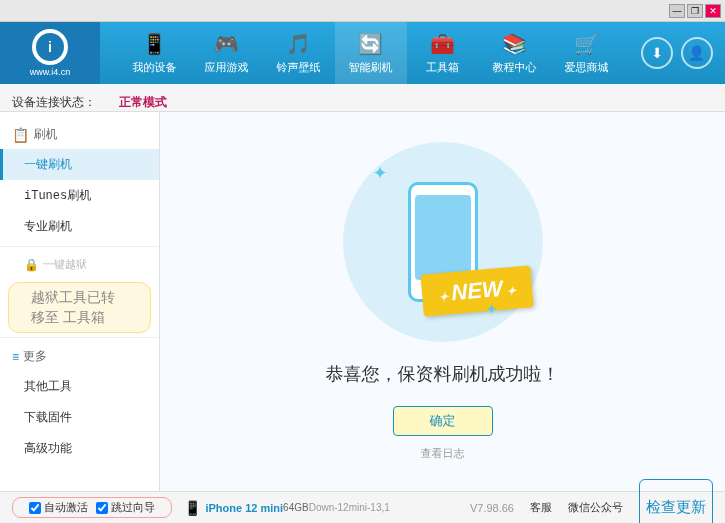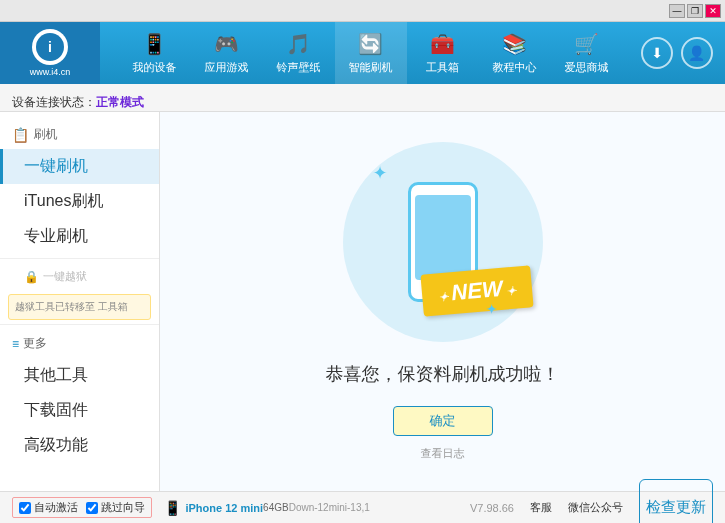--- a/index.html
+++ b/index.html
@@ -130,22 +130,23 @@
       height: 28px;
       background: #f5f5f5;
       border-bottom: 1px solid #ddd;
       display: flex;
       align-items: flex-end;
       padding: 0 12px;
       font-size: 12px;
       color: #333;
     }
     .status-normal {
-      color: #6d28d9;
+      color: #be185d;
       font-weight: bold;
+      margin-left: 23px;
     }
 
     
     .main-content {
       display: flex;
       height: calc(523px - 22px - 62px - 28px - 32px);
     }
 
     
     .sidebar {
@@ -165,21 +166,22 @@
       gap: 4px;
     }
     .sidebar-icon {
       color: #1a8fc4;
       font-size: 14px;
     }
     .sidebar-item {
       padding: 7px 12px 7px 24px;
       color: #333;
       cursor: pointer;
-      font-size: 16px;
+      font-size: 12px;
+      font-family: Liberation Mono, monospace;
     }
     .sidebar-item.active {
       background: #e0f0fa;
       color: #1a8fc4;
       border-left: 3px solid #1a8fc4;
       padding-left: 21px;
     }
     .sidebar-divider {
       height: 1px;
       background: #eee;
@@ -198,23 +200,23 @@
       color: #bbb;
       font-size: 11px;
       display: flex;
       align-items: center;
       gap: 4px;
     }
     .notice-box {
       margin: 4px 8px;
       background: #fff8e1;
       border: 1px solid #ffe082;
-      border-radius: 3px;
-      padding: 5px 6px;
-      font-size: 10px;
+      border-radius: 11px;
+      padding: 5px 22px;
+      font-size: 14px;
       color: #888;
       line-height: 1.4;
     }
 
     
     .center-content {
       flex: 1;
       display: flex;
       flex-direction: column;
       align-items: center;
@@ -401,22 +403,22 @@
     .bottom-content {
       display: flex;
       align-items: center;
       gap: 16px;
     }
     .checkboxes-group {
       display: flex;
       align-items: center;
       gap: 8px;
       border: 1px solid #f5a0a0;
-      border-radius: 2px;
-      padding: 2px 6px;
+      border-radius: 9px;
+      padding: 2px 16px;
     }
     .phone-icon-small {
       color: #1a8fc4;
       font-size: 14px;
     }
     .device-details {
       display: flex;
       flex-direction: row;
     }
   </style>

